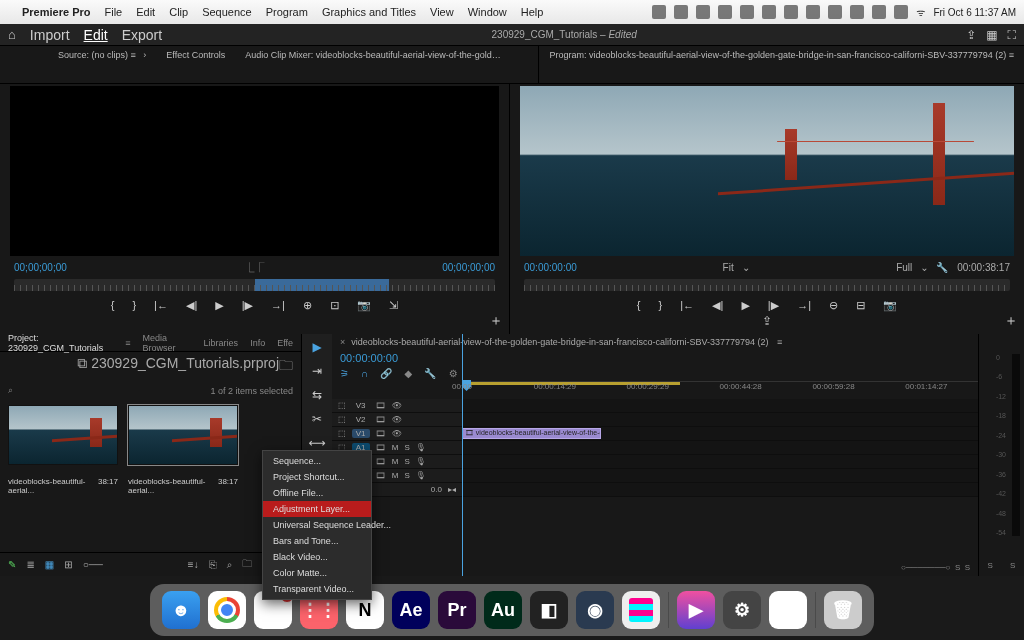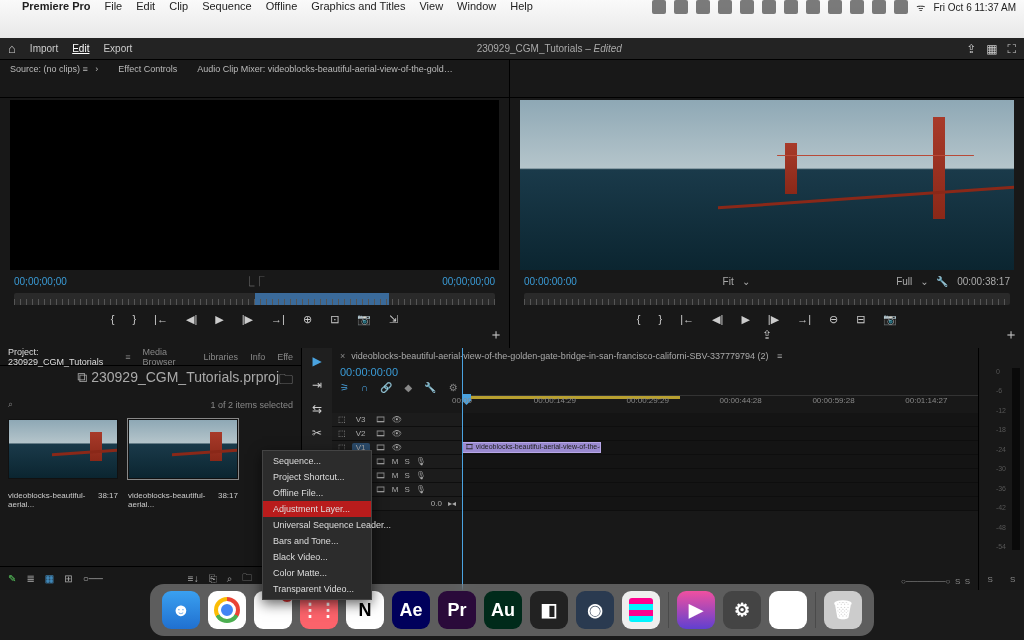--- a/index.html
+++ b/index.html
@@ -1,33 +1,33 @@
 <!DOCTYPE html>
 <html><head>
 <meta charset="utf-8">
 <style>
   * { margin: 0; padding: 0; box-sizing: border-box; font-family: -apple-system, "Segoe UI", sans-serif; }
   body { background: #1a1a1a; color: #ccc; width: 1024px; height: 640px; overflow: hidden; font-size: 10px; position: relative; }
 
   
-  .menubar { height: 38px; background: linear-gradient(#fafafa,#e8e8e8); display: flex; align-items: flex-start; padding: 0 8px; font-size: 11px; color: #222; justify-content: space-between; }
+  .menubar { height: 24px; background: linear-gradient(#fafafa,#e8e8e8); display: flex; align-items: center; padding: 0 8px; font-size: 11px; color: #222; justify-content: space-between; }
   .menubar-left { display: flex; gap: 14px; align-items: center; }
   .menubar-left span.bold { font-weight: 600; }
   .menubar-right { display: flex; gap: 8px; align-items: center; font-size: 10px; }
   .menubar-right .tray-icon { width:14px; height:14px; display:inline-block; background:#444; border-radius:2px; opacity:.7;}
   .apple { font-size: 13px; }
 
   .app-tabbar { height: 22px; background: #232323; display: flex; align-items: center; padding: 0 8px; gap: 14px; color: #ccc; border-bottom: 1px solid #000; }
   .app-tabbar .home-icon { font-size: 13px; }
-  .app-tabbar .mode-tab { font-size: 10px; }
+  .app-tabbar .mode-tab { font-size: 14px; }
   .app-tabbar .mode-tab.active { text-decoration: underline; color: #fff; }
   .app-tabbar .title { flex: 1; text-align: center; color: #aaa; font-size: 10px; }
   .app-tabbar .right-icons { display:flex; gap:10px; font-size:12px; }
 
-  .panels-row { display: flex; height: 38px; background: #181818; border-bottom: 1px solid #000; }
+  .panels-row { display: flex; height: 38px; background: #181818; border-bottom: 1px solid #000; padding-left: 48px; }
   .panel-header { color: #bbb; font-size: 9px; padding: 4px 10px; white-space: nowrap; }
   .source-side { width: 510px; display:flex; align-items:flex-start; border-right:1px solid #000;}
   .program-side { flex:1; display:flex; align-items:flex-start; }
 
   .monitors { display: flex; height: 250px; }
   .monitor { background: #181818; position: relative; }
   .monitor.src { width: 510px; border-right: 1px solid #000; }
   .monitor.prog { flex: 1; }
   .monitor .viewport { background: #000; margin: 2px 10px 4px 10px; height: 170px; display:flex; align-items:center; justify-content:center; }
   .monitor.prog .viewport { height: 170px; position:relative; overflow:hidden;}
@@ -132,21 +132,21 @@
 <body>
 
 <div class="menubar">
   <div class="menubar-left">
     <span class="apple"></span>
     <span class="bold">Premiere Pro</span>
     <span>File</span>
     <span>Edit</span>
     <span>Clip</span>
     <span>Sequence</span>
-    <span>Offline</span>
+    <span>Program</span>
     <span>Graphics and Titles</span>
     <span>View</span>
     <span>Window</span>
     <span>Help</span>
   </div>
   <div class="menubar-right">
     <span class="tray-icon"></span>
     <span class="tray-icon"></span>
     <span class="tray-icon"></span>
     <span class="tray-icon"></span>
@@ -174,20 +174,23 @@
     <span>▦</span>
     <span>⛶</span>
   </div>
 </div>
 
 <div class="panels-row">
   <div class="source-side">
     <div class="panel-header"><span>Source: (no clips)</span> ≡ &nbsp; ›</div>
     <div class="panel-header">Effect Controls</div>
     <div class="panel-header" style="overflow:hidden;text-overflow:ellipsis;max-width:280px">Audio Clip Mixer: videoblocks-beautiful-aerial-view-of-the-golden-gate-bridge-in-san-francisco-californi-SBV-337779794 (2)</div>
+  </div>
+  <div class="program-side">
+    <div class="panel-header"><span>Program:</span> <span>videoblocks-beautiful-aerial-view-of-the-golden-gate-bridge-in-san-francisco-californi-SBV-337779794 (2)</span> ≡</div>
   </div>
 </div>
 
 <div class="monitors">
   <div class="monitor src">
     <div class="viewport"></div>
     <div class="timebar">
       <span class="blue">00;00;00;00</span>
       <span style="color:#888">⎿⎾</span>
       <span class="blue">00;00;00;00</span>

